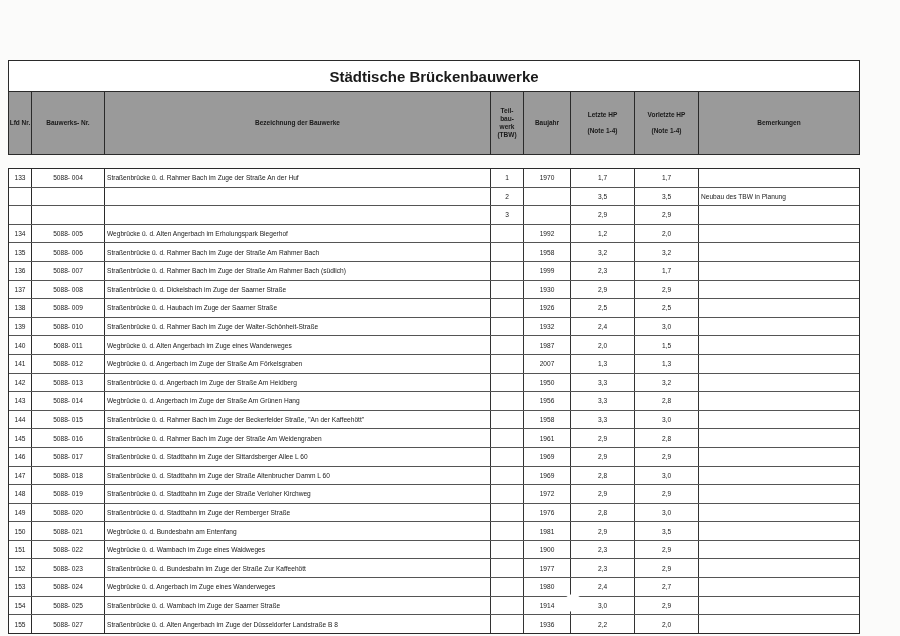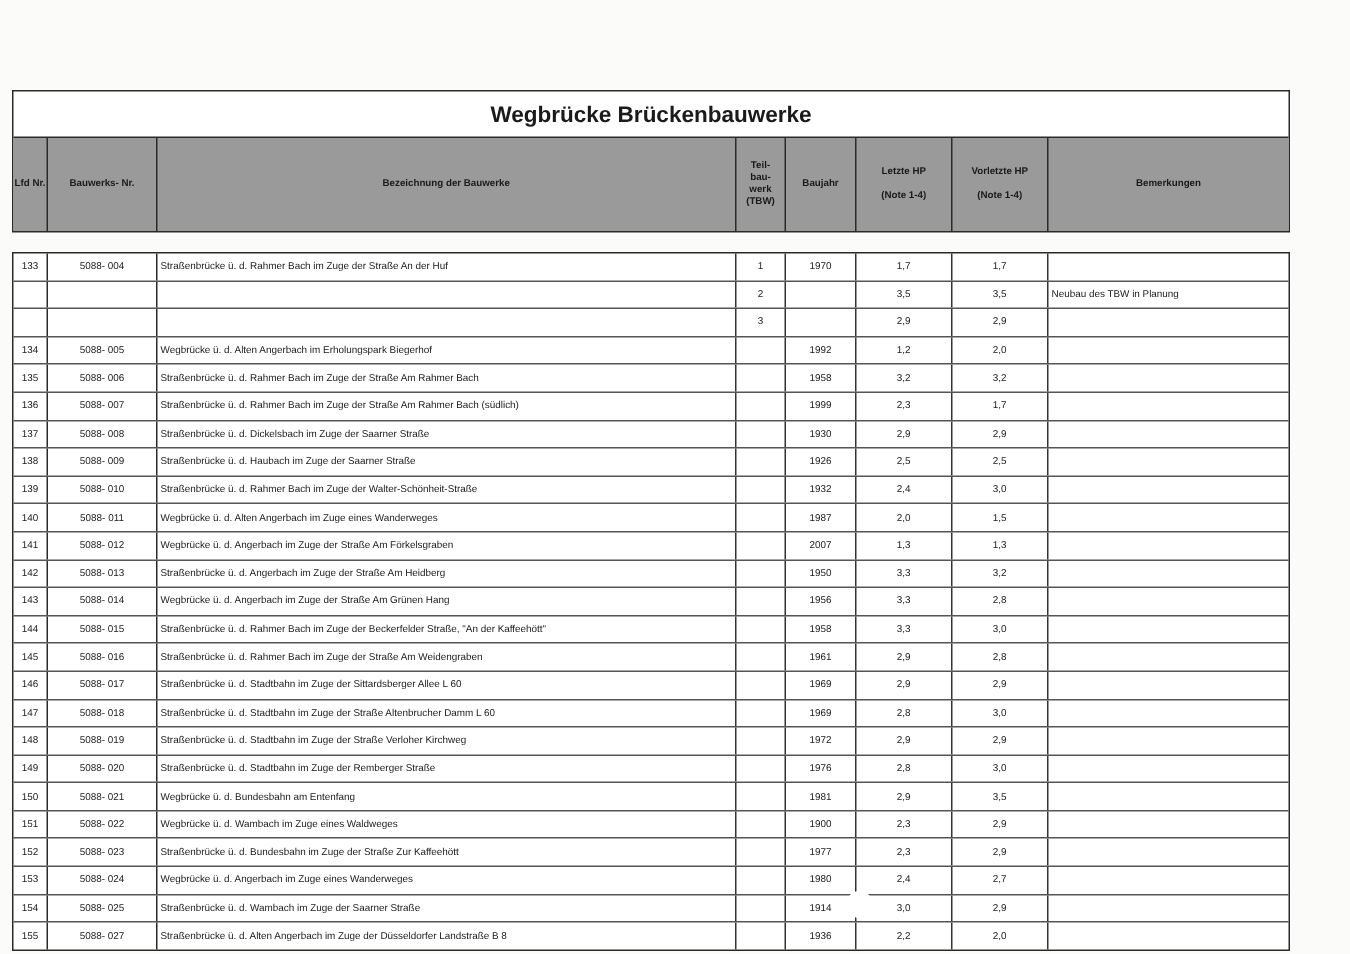--- a/index.html
+++ b/index.html
@@ -40,21 +40,21 @@
   .cell.c2 { border-right-width:1.5px; }
   .cell:last-child { border-right:none; }
   .center { justify-content:center; }
   .left { justify-content:flex-start; padding-left:2px; }
   .speck { position:absolute; width:18px; height:18px; border-radius:50%; background:#fff; left:564px; top:594px; }
 </style>
 </head>
 <body>
 
 <div class="header-box">
-  <div class="title-row">Wegbrücke Brückenbauwerke</div>
+  <div class="title-row">Städtische Brückenbauwerke</div>
   <div class="head-grid">
     <div class="hc c0">
         <span>Lfd Nr.</span>
       </div>
     <div class="hc c1">
         <span>Bauwerks- Nr.</span>
       </div>
     <div class="hc c2">
         <span>Bezeichnung der Bauwerke</span>
       </div>

